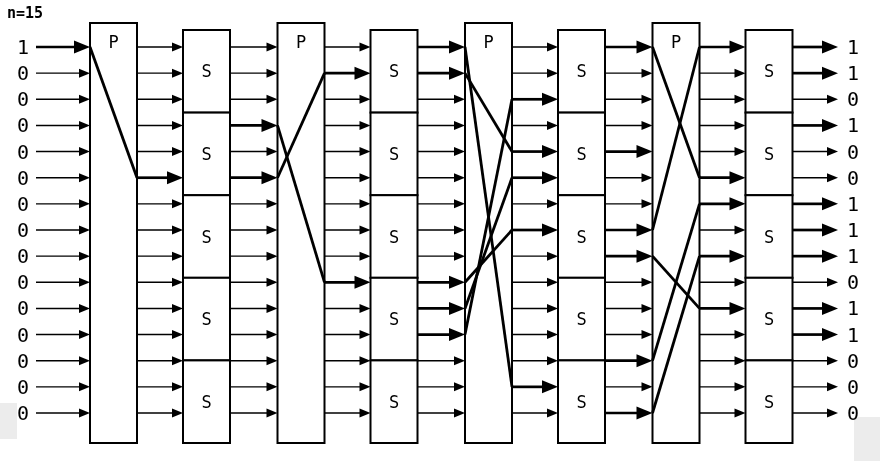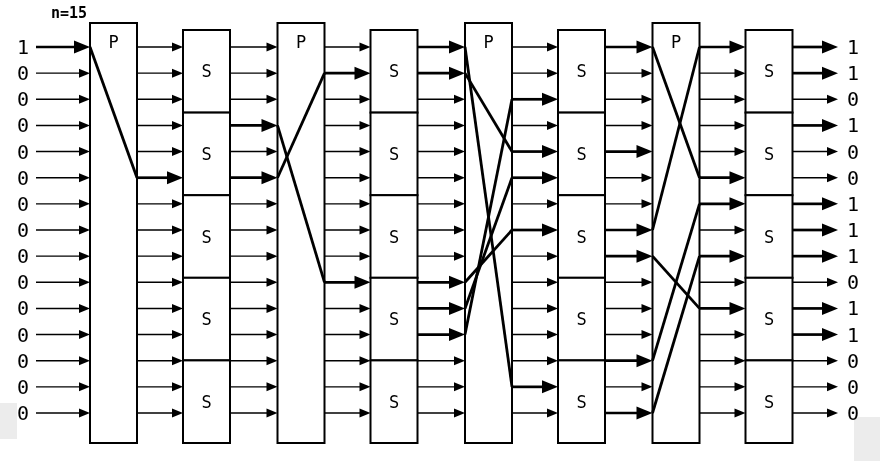--- a/index.html
+++ b/index.html
@@ -7,21 +7,20 @@
     position:relative;
     width:880px;height:467px;
     background:#fff;
     font-family:"DejaVu Sans Mono","Liberation Mono",monospace;
     overflow:hidden;
   }
   .title-label{
     position:absolute;left:7px;top:4px;
     font-size:15px;font-weight:bold;color:#000;
     letter-spacing:0px;
-    margin-left:44px;
   }
   svg{position:absolute;left:0;top:0;}
   svg text{font-family:"DejaVu Sans Mono","Liberation Mono",monospace;fill:#000;}
   .bit-text{font-size:20px;}
   .box-label{font-size:17px;}
 </style>
 </head>
 <body>
 
 <div class="stage">

